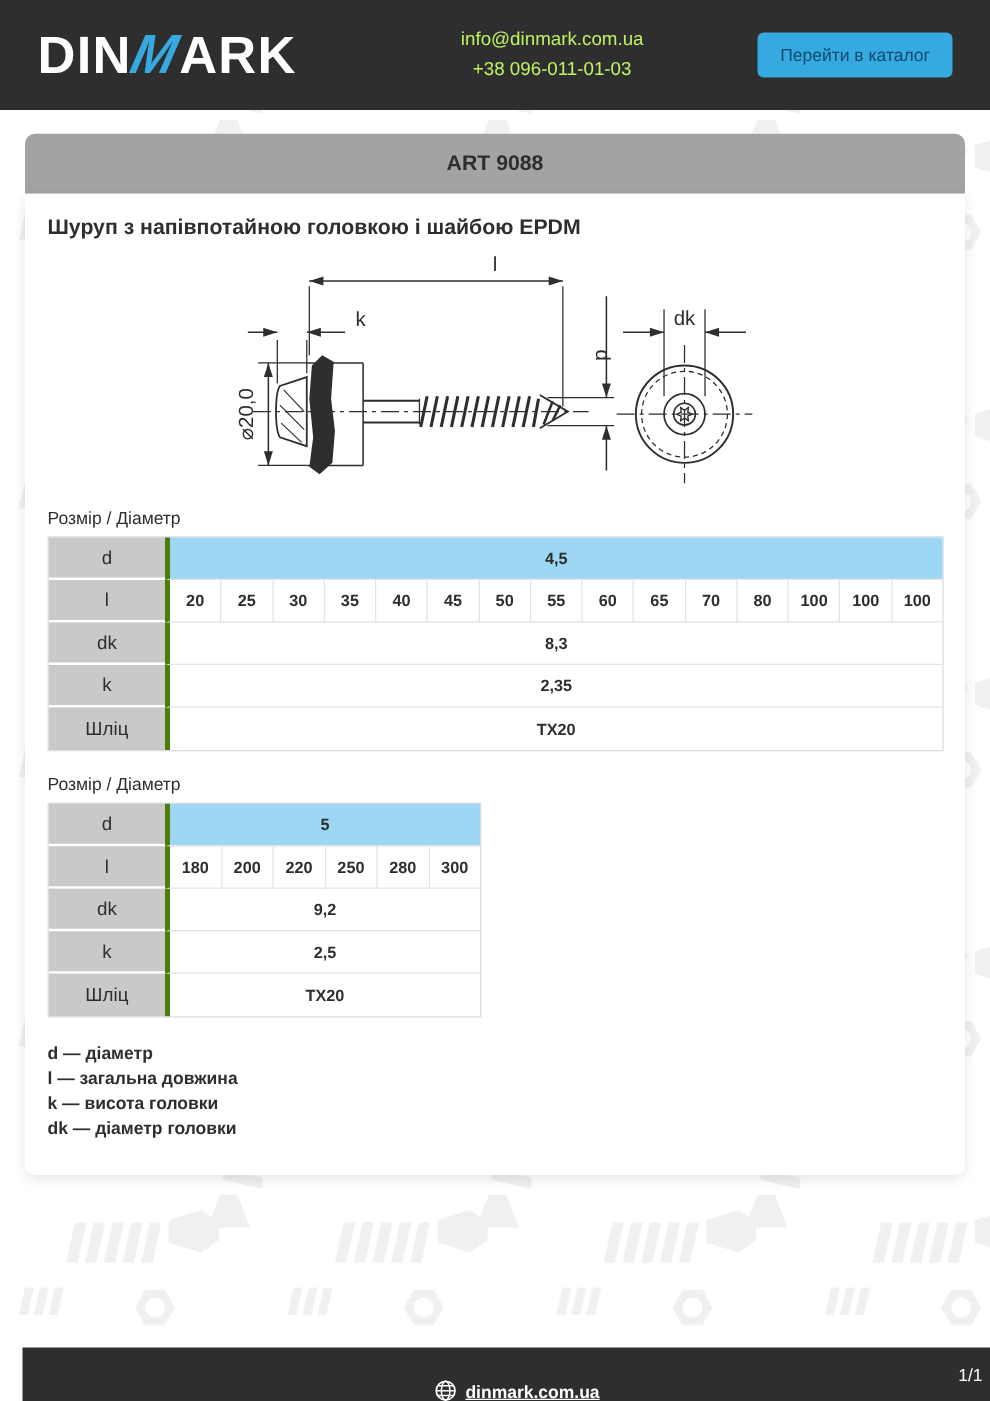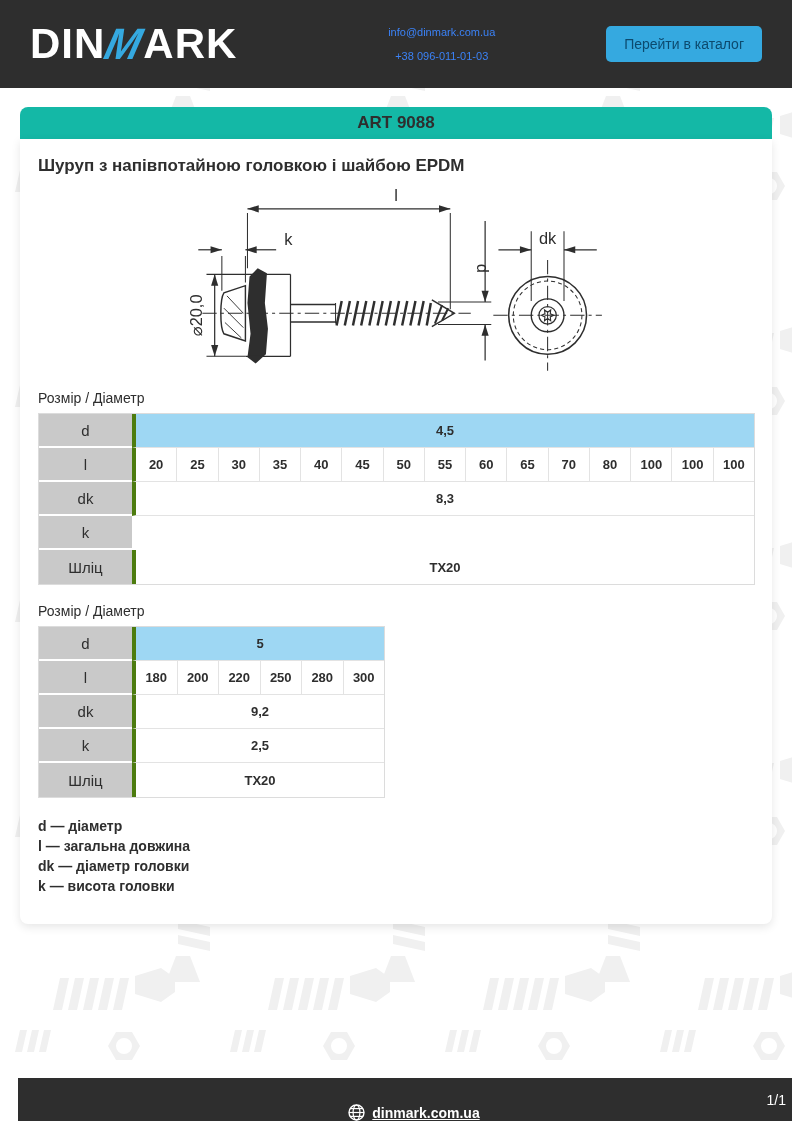--- a/index.html
+++ b/index.html
@@ -12,29 +12,29 @@
   
   .bg-pattern{position:absolute;inset:0;z-index:0;}
   
   .header{
     position:relative;z-index:2;height:88px;background:#2e2e2e;
     display:flex;align-items:center;justify-content:space-between;
     padding:0 30px;box-sizing:border-box;
   }
   .logo{font-size:42px;font-weight:bold;letter-spacing:1px;color:#ffffff;display:flex;align-items:center;line-height:1;}
   .logo .m{color:#35a9e0;display:inline-block;transform:skewX(-14deg) scaleY(1.05);font-style:italic;margin:0 1px;}
-  .contact{color:#3b82f6;text-align:center;font-size:11px;line-height:24px;margin-left:40px;}
+  .contact{color:#bef264;text-align:center;font-size:15px;line-height:24px;margin-left:40px;}
   .catalog-btn{
     background:#35a9e0;color:#0c4a6e;border:none;border-radius:5px;
     font-size:14px;font-family:inherit;padding:10px 18px;cursor:pointer;font-weight:normal;
   }
   
   .banner{
-    position:relative;z-index:1;margin:19px 20px 0 20px;height:32px;
-    background:#14b8a6;border-radius:8px 8px 0 0;
+    position:relative;z-index:1;margin:19px 20px 0 20px;height:48px;
+    background:#a3a3a3;border-radius:8px 8px 0 0;
     display:flex;align-items:center;justify-content:center;
     font-size:17px;font-weight:bold;
   }
   .card{
     position:relative;z-index:1;margin:0 20px;background:#ffffff;
     border-radius:0 0 8px 8px;box-shadow:0 3px 10px rgba(0,0,0,0.10);
     padding:0 18px 28px 18px;box-sizing:border-box;min-height:765px;
   }
   .page-title{padding-top:17px;text-align:left;font-size:17px;font-weight:bold;}
   .drawing-wrap{margin:4px auto 0 auto;width:420px;}
@@ -219,20 +219,21 @@
         <div class="cell data">100</div>
         <div class="cell data">100</div>
         <div class="cell data">100</div>
       </div>
       <div class="dm-row">
         <div class="cell label">dk</div>
         <div class="cell data">8,3</div>
       </div>
       <div class="dm-row">
         <div class="cell label">k</div>
+        <div class="cell data">2,35</div>
       </div>
       <div class="dm-row">
         <div class="cell label">Шліц</div>
         <div class="cell data">TX20</div>
       </div>
     </div>
 
   <div class="tbl-caption second">Розмір / Діаметр</div>
   <div class="dm-table t2">
       <div class="dm-row">
@@ -258,22 +259,22 @@
       </div>
       <div class="dm-row">
         <div class="cell label">Шліц</div>
         <div class="cell data">TX20</div>
       </div>
     </div>
 
   <div class="legend">
       <div>d — діаметр</div>
       <div>l — загальна довжина</div>
+      <div>k — висота головки</div>
       <div>dk — діаметр головки</div>
-      <div>k — висота головки</div>
     </div>
 </div>
 
 <div class="footer">
   <div class="footer-center">
     <svg width="17" height="17" viewBox="0 0 17 17">
       <circle cx="8.5" cy="8.5" r="7.5" fill="none" stroke="#ffffff" stroke-width="1.4"></circle>
       <ellipse cx="8.5" cy="8.5" rx="3.4" ry="7.5" fill="none" stroke="#ffffff" stroke-width="1.2"></ellipse>
       <line x1="1" y1="8.5" x2="16" y2="8.5" stroke="#ffffff" stroke-width="1.2"></line>
       <line x1="2" y1="4.6" x2="15" y2="4.6" stroke="#ffffff" stroke-width="1.2"></line>

